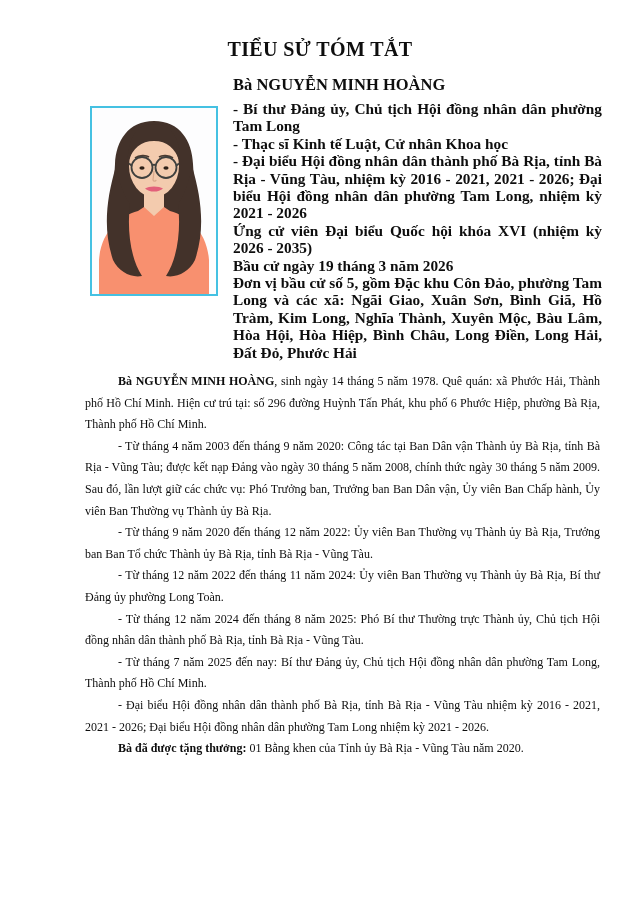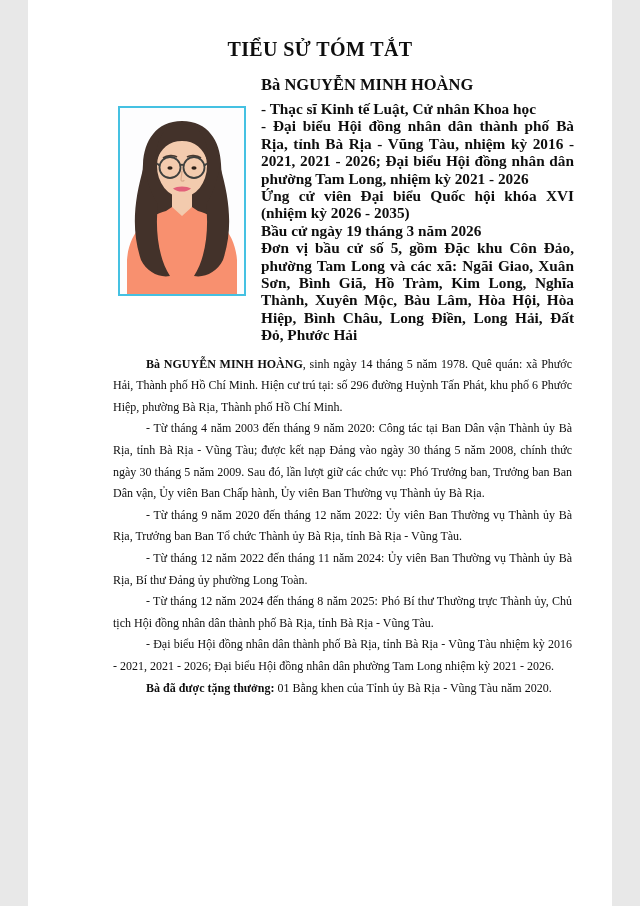--- a/index.html
+++ b/index.html
@@ -1,17 +1,17 @@
 <!DOCTYPE html>
 <html lang="vi"><head>
 <meta charset="utf-8">
 <style>
   html,body{margin:0;padding:0;background:#e8e8e8;}
   .page{
-    width:584px;height:906px;margin:0 auto;background:#ffffff;
+    width:640px;height:906px;margin:0 auto;background:#ffffff;
     position:relative;color:#0e0e0e;box-sizing:border-box;
     font-family:"Liberation Serif","DejaVu Serif",serif;
     overflow:hidden;
   }
   .doc-title{
     margin:0;padding-top:38px;text-align:center;
     font-size:20px;font-weight:bold;letter-spacing:.4px;
   }
   .intro{
     display:flex;align-items:flex-start;
@@ -80,31 +80,33 @@
 
         <path d="M7 186 L7 152 C9 124 27 108 46 103 L52 99 L62 108 L72 99 L78 103 C97 108 115 124 117 152 L117 186 Z" fill="#f8906f"></path>
 
         <path d="M24 58 C14 92 11 122 21 152 C27 164 39 170 50 168 C38 150 35 120 38 96 C32 88 27 74 24 58 Z" fill="#43322a"></path>
         <path d="M100 58 C110 92 113 122 103 152 C97 164 85 170 74 168 C86 150 89 120 86 96 C92 88 97 74 100 58 Z" fill="#43322a"></path>
       </svg>
     </div>
 
     <div class="intro-right">
       <p class="candidate-name">Bà NGUYỄN MINH HOÀNG</p>
+      <p class="intro-item">- Bí thư Đảng ủy, Chủ tịch Hội đồng nhân dân phường Tam Long</p>
       <p class="intro-item">- Thạc sĩ Kinh tế Luật, Cử nhân Khoa học</p>
       <p class="intro-item">- Đại biểu Hội đồng nhân dân thành phố Bà Rịa, tỉnh Bà Rịa - Vũng Tàu, nhiệm kỳ 2016 - 2021,  2021 - 2026; Đại biểu Hội đồng nhân dân phường Tam Long, nhiệm kỳ 2021 - 2026</p>
       <p class="intro-item">Ứng cử viên Đại biểu Quốc hội khóa XVI (nhiệm kỳ 2026 - 2035)</p>
       <p class="intro-item">Bầu cử ngày 19 tháng 3 năm 2026</p>
       <p class="intro-item">Đơn vị bầu cử số 5, gồm Đặc khu Côn Đảo, phường Tam Long và các xã: Ngãi Giao, Xuân Sơn, Bình Giã, Hồ Tràm, Kim Long, Nghĩa Thành, Xuyên Mộc, Bàu Lâm, Hòa Hội, Hòa Hiệp, Bình Châu, Long Điền, Long Hải, Đất Đỏ, Phước Hải</p>
     </div>
   </div>
 
   <div class="body-text">
     <p><span class="bold">Bà NGUYỄN MINH HOÀNG</span><span>, sinh ngày 14 tháng 5 năm 1978. Quê quán: xã Phước Hải, Thành phố Hồ Chí Minh. Hiện cư trú tại: số 296 đường Huỳnh Tấn Phát, khu phố 6 Phước Hiệp, phường Bà Rịa, Thành phố Hồ Chí Minh.</span></p>
     <p>- Từ tháng 4 năm 2003 đến tháng 9 năm 2020: Công tác tại Ban Dân vận Thành ủy Bà Rịa, tỉnh Bà Rịa - Vũng Tàu; được kết nạp Đảng vào ngày 30 tháng 5 năm 2008, chính thức ngày 30 tháng 5 năm 2009. Sau đó, lần lượt giữ các chức vụ: Phó Trưởng ban, Trưởng ban Ban Dân vận, Ủy viên Ban Chấp hành, Ủy viên Ban Thường vụ Thành ủy Bà Rịa.</p>
     <p>- Từ tháng 9 năm 2020 đến tháng 12 năm 2022: Ủy viên Ban Thường vụ Thành ủy Bà Rịa, Trưởng ban Ban Tổ chức Thành ủy Bà Rịa, tỉnh Bà Rịa - Vũng Tàu.</p>
     <p>- Từ tháng 12 năm 2022 đến tháng 11 năm 2024: Ủy viên Ban Thường vụ Thành ủy Bà Rịa, Bí thư Đảng ủy phường Long Toàn.</p>
     <p>- Từ tháng 12 năm 2024 đến tháng 8 năm 2025: Phó Bí thư Thường trực Thành ủy, Chủ tịch Hội đồng nhân dân thành phố Bà Rịa, tỉnh Bà Rịa - Vũng Tàu.</p>
+    <p>- Từ tháng 7 năm 2025 đến nay: Bí thư Đảng ủy, Chủ tịch Hội đồng nhân dân phường Tam Long, Thành phố Hồ Chí Minh.</p>
     <p>- Đại biểu Hội đồng nhân dân thành phố Bà Rịa, tỉnh Bà Rịa - Vũng Tàu nhiệm kỳ 2016 - 2021, 2021 - 2026; Đại biểu Hội đồng nhân dân phường Tam Long nhiệm kỳ 2021 - 2026.</p>
     <p><span class="bold">Bà đã được tặng thưởng:</span><span> 01 Bằng khen của Tỉnh ủy Bà Rịa - Vũng Tàu năm 2020.</span></p>
   </div>
 
 </div>
 
 </body></html>

